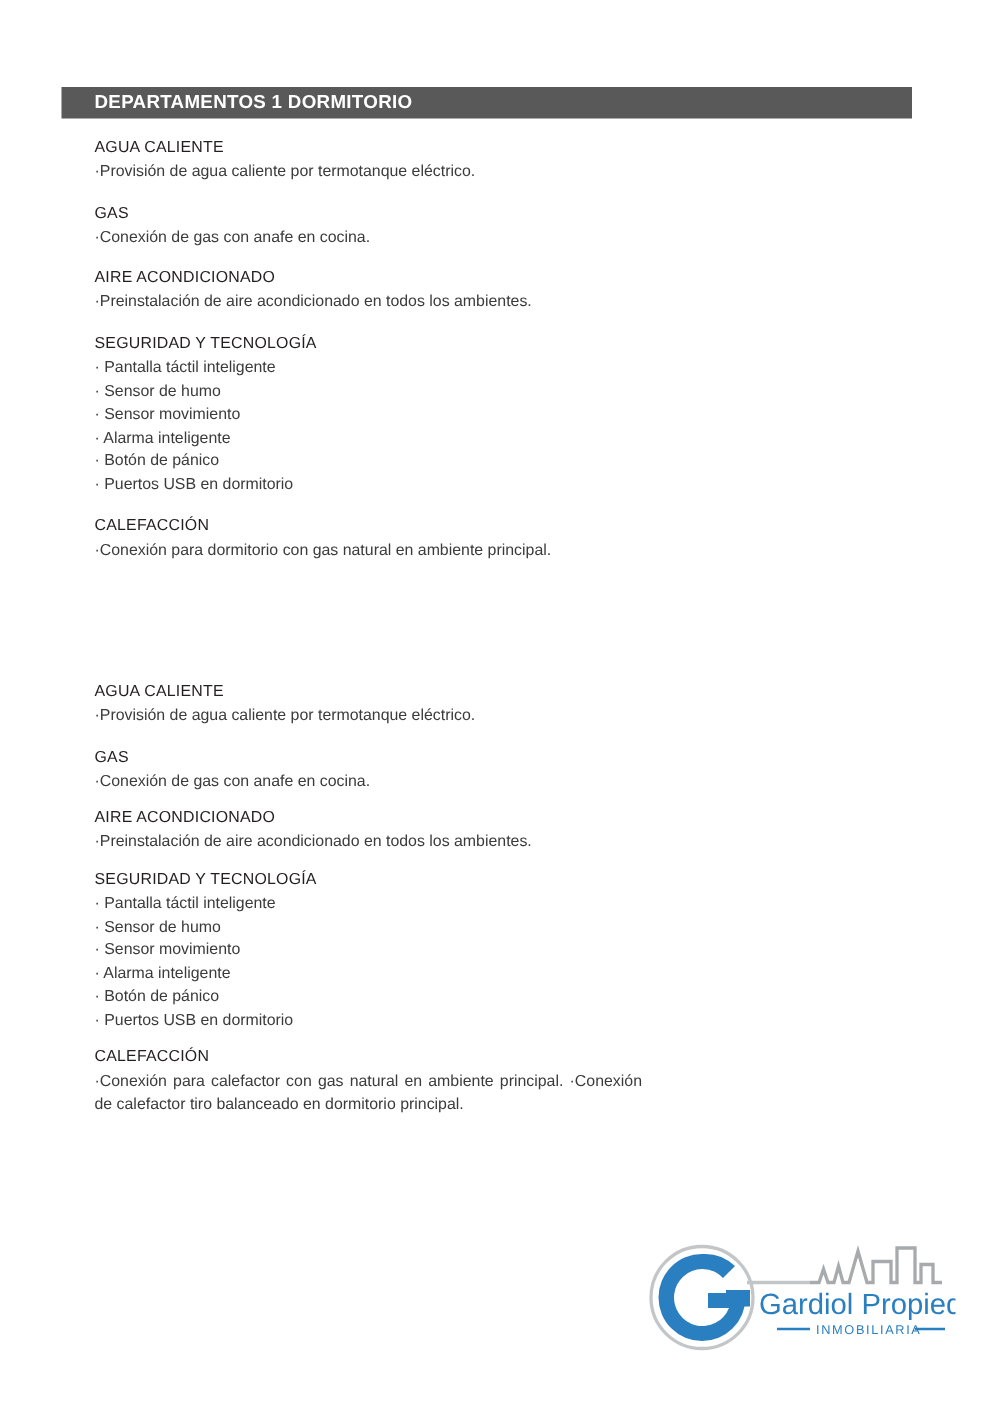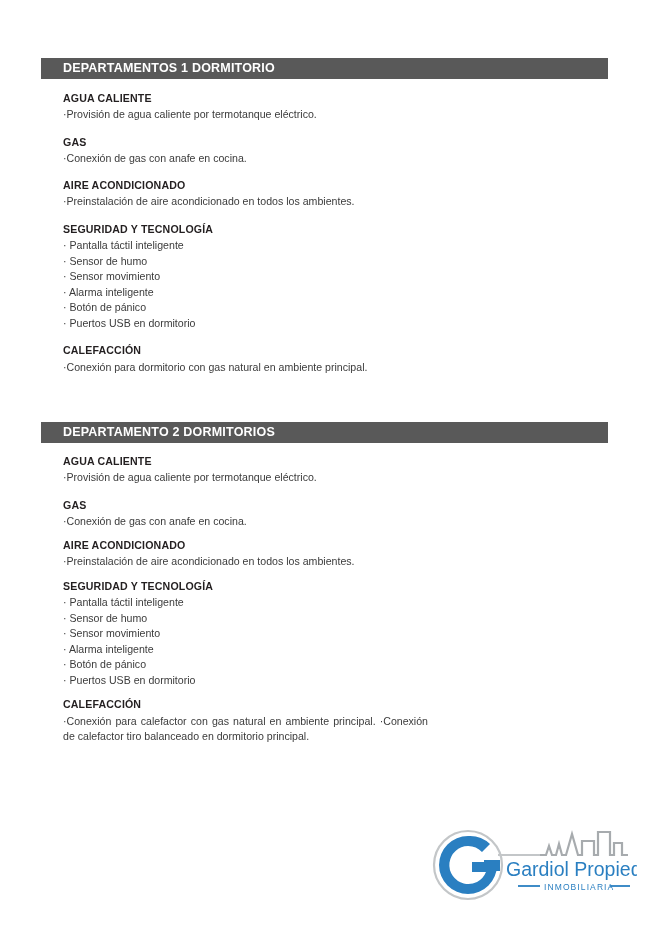--- a/index.html
+++ b/index.html
@@ -48,21 +48,21 @@
     position: absolute;
     left: 63px;
     width: 430px;
   }
 
   .grp { margin-bottom: 13px; }
   .grp.tight { margin-bottom: 10px; }
 
   .grp-title {
     font-size: 10.6px;
-    font-weight: bold;
+    font-weight: normal;
     letter-spacing: 0.15px;
     color: #231f20;
     margin: 0 0 2px 0;
     line-height: 1.25;
   }
 
   .grp-line {
     font-size: 10.6px;
     color: #3b3b3b;
     margin: 0;
@@ -141,23 +141,20 @@
       </ul>
     </div>
 
     <div class="grp">
       <p class="grp-title">CALEFACCIÓN</p>
       <p class="grp-line">·Conexión para dormitorio con gas natural en ambiente principal.</p>
     </div>
 
   </div>
 
-  <div class="band" style="top:422px;">
-    <span class="band-title">DEPARTAMENTO 2 DORMITORIOS</span>
-  </div>
 
   <div class="block" style="top:455px;">
 
     <div class="grp">
       <p class="grp-title">AGUA CALIENTE</p>
       <p class="grp-line">·Provisión de agua caliente por termotanque eléctrico.</p>
     </div>
 
     <div class="grp tight">
       <p class="grp-title">GAS</p>

